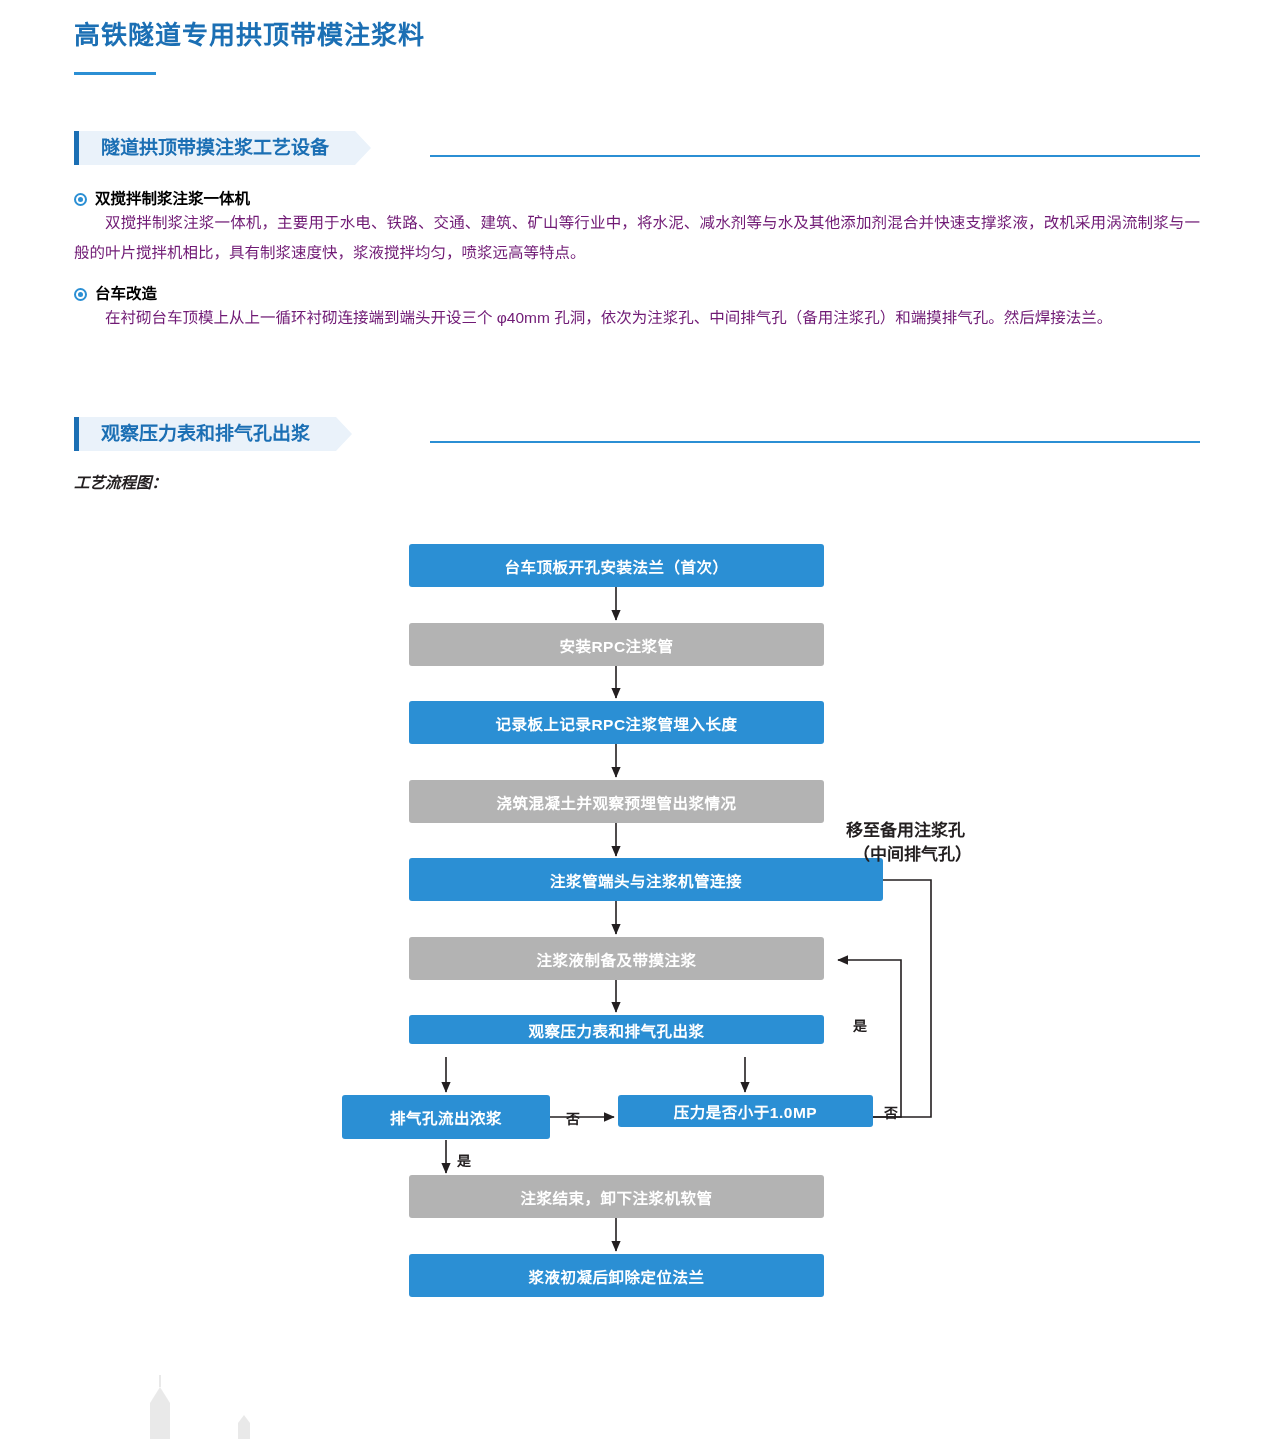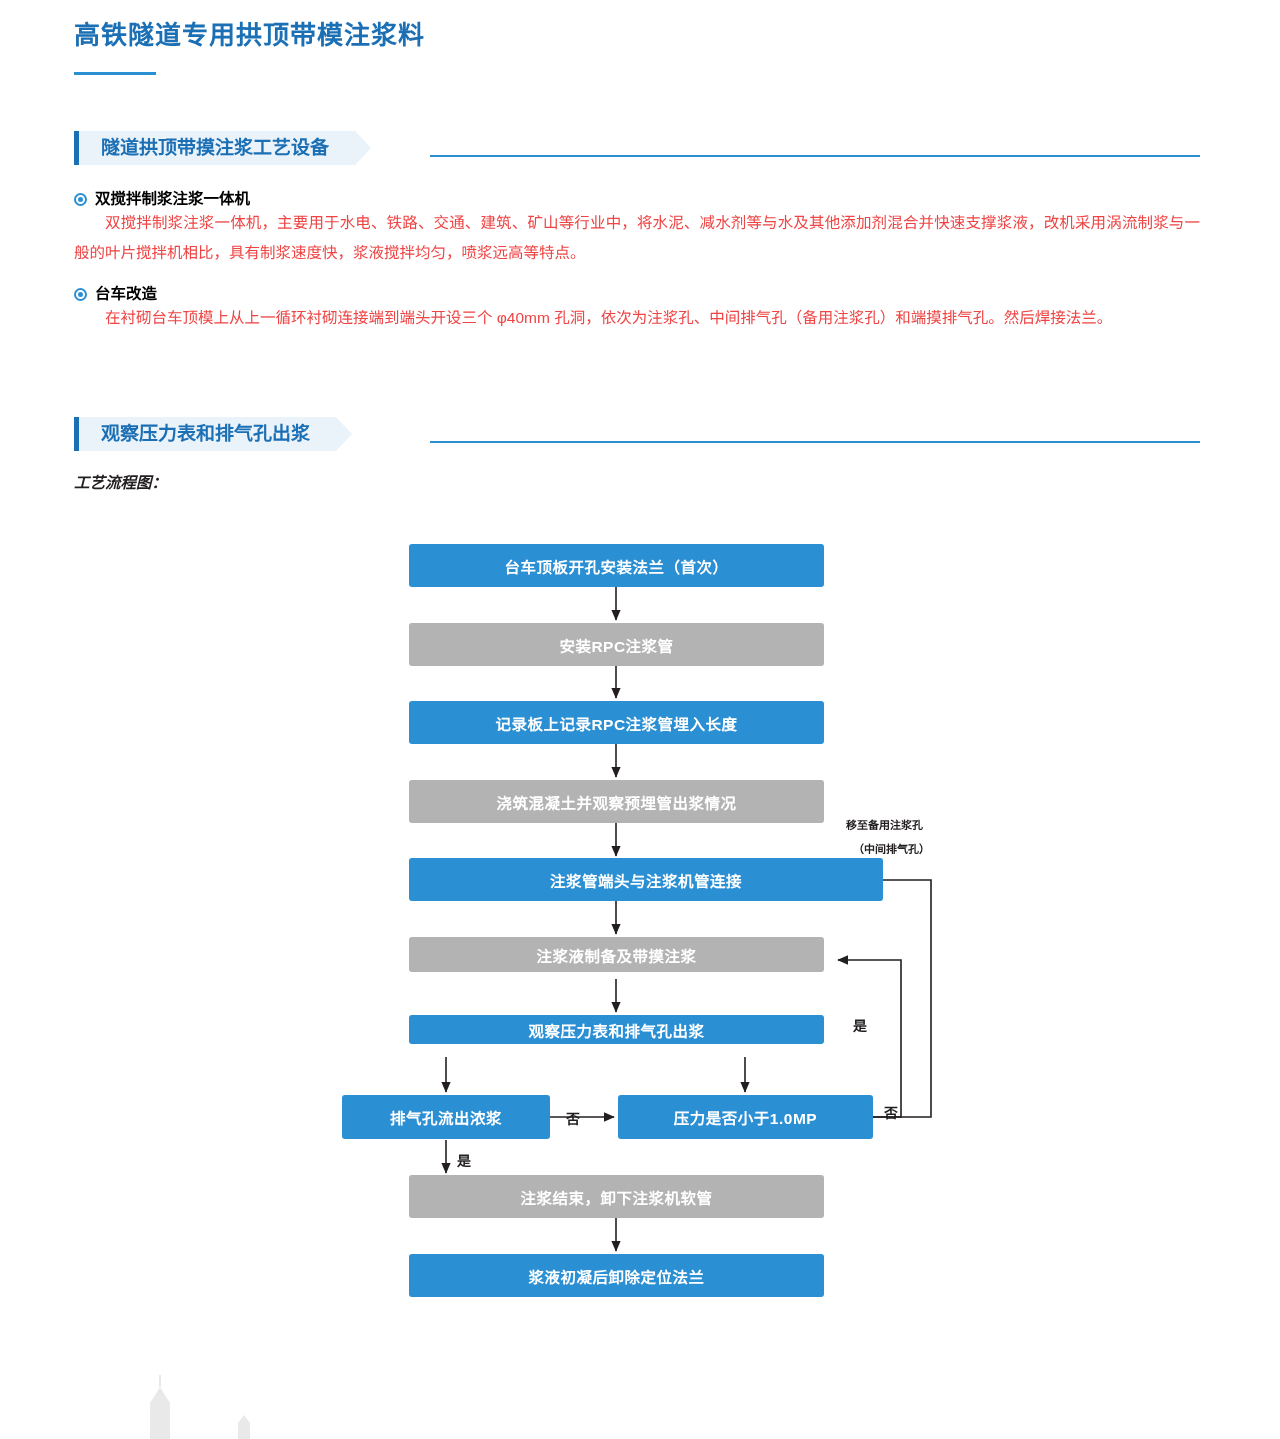--- a/index.html
+++ b/index.html
@@ -99,21 +99,21 @@
     height: 5px;
     border-radius: 50%;
     background: #2b8fd4;
   }
   .body-par {
     position: absolute;
     left: 74px;
     width: 1126px;
     font-size: 15.5px;
     line-height: 30px;
-    color: #ef4444;
+    color: #701a75;
     text-indent: 2em;
     text-align: justify;
   }
 
   .sub-label {
     position: absolute;
     left: 74px;
     font-size: 15.5px;
     font-weight: bold;
     color: #231f20;
@@ -145,21 +145,21 @@
   .node.grey { background: #b3b3b3; }
 
   .flow-label {
     position: absolute;
     font-size: 14px;
     font-weight: bold;
     color: #231f20;
     white-space: nowrap;
   }
   .flow-label.small {
-    font-size: 11px;
+    font-size: 17px;
     font-weight: bold;
   }
 
   
   .watermark {
     position: absolute;
     left: 120px;
     bottom: -6px;
     width: 140px;
     height: 70px;
@@ -226,24 +226,24 @@
     <g stroke="#231f20" stroke-width="1.6" fill="none">
       <path d="M866 597 L931 597 L931 360 L838 360" marker-end="url(#arrow)"></path>
     </g>
   </svg>
 
   <div class="node blue" style="left:409px; top:24px;  width:415px; height:43px;">台车顶板开孔安装法兰（首次）</div>
   <div class="node grey" style="left:409px; top:103px; width:415px; height:43px;">安装RPC注浆管</div>
   <div class="node blue" style="left:409px; top:181px; width:415px; height:43px;">记录板上记录RPC注浆管埋入长度</div>
   <div class="node grey" style="left:409px; top:260px; width:415px; height:43px;">浇筑混凝土并观察预埋管出浆情况</div>
   <div class="node blue" style="left:409px; top:338px; width:474px; height:43px;">注浆管端头与注浆机管连接</div>
-  <div class="node grey" style="left:409px; top:417px; width:415px; height:35px;">注浆液制备及带摸注浆</div>
+  <div class="node grey" style="left:409px; top:417px; width:415px; height:43px;">注浆液制备及带摸注浆</div>
   <div class="node blue" style="left:409px; top:495px; width:415px; height:29px;">观察压力表和排气孔出浆</div>
   <div class="node blue" style="left:342px; top:575px; width:208px; height:44px;">排气孔流出浓浆</div>
-  <div class="node blue" style="left:618px; top:575px; width:255px; height:44px;text-align:right;">压力是否小于1.0MP</div>
+  <div class="node blue" style="left:618px; top:575px; width:255px; height:32px;text-align:right;">压力是否小于1.0MP</div>
   <div class="node grey" style="left:409px; top:655px; width:415px; height:43px;">注浆结束，卸下注浆机软管</div>
   <div class="node blue" style="left:409px; top:734px; width:415px; height:43px;">浆液初凝后卸除定位法兰</div>
 
   <div class="flow-label" style="left:566px; top:588px;">否</div>
   <div class="flow-label" style="left:457px; top:630px;">是</div>
   <div class="flow-label" style="left:853px; top:495px;">是</div>
   <div class="flow-label" style="left:884px; top:582px;">否</div>
   <div class="flow-label small" style="left:846px; top:296px;">移至备用注浆孔</div>
   <div class="flow-label small" style="left:853px; top:320px;">（中间排气孔）</div>
 </div>

